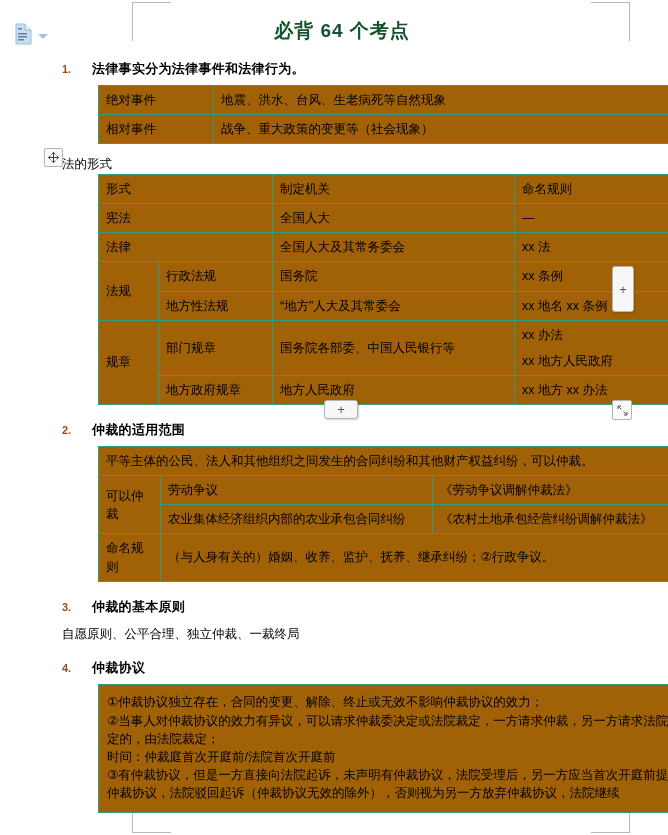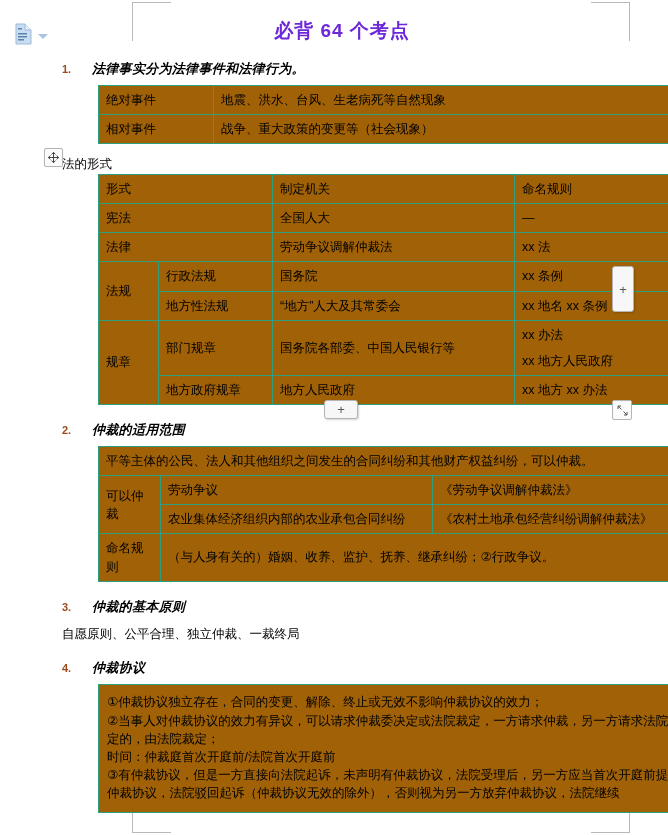--- a/index.html
+++ b/index.html
@@ -54,21 +54,21 @@
 
   
   #doc {
     position: absolute;
     left: 0; top: 0;
     width: 668px;
   }
 
   .doc-title {
     text-align: center;
-    color: #6d28d9;
+    color: #14532d;
     font-weight: bold;
     font-size: 19px;
     letter-spacing: 1px;
     margin: 18px 2px 0 0;
     padding-left: 18px;
   }
 
   .heading {
     margin: 16px 0 7px 62px;
     font-size: 13px;
@@ -77,21 +77,21 @@
     display: flex;
     align-items: baseline;
   }
   .heading .num {
     color: #9c4a1a;
     font-size: 11px;
     font-weight: bold;
     width: 30px;
     flex: none;
   }
-  .heading .htext { letter-spacing: .3px; font-style: italic; }
+  .heading .htext { letter-spacing: .3px; }
 
   .plain-para {
     margin: 9px 0 9px 62px;
     font-size: 12.5px;
     line-height: 1.5;
   }
 
   
   table.doc-table {
     border-collapse: collapse;
@@ -224,21 +224,21 @@
             <td>制定机关</td>
             <td>命名规则</td>
           </tr>
           <tr>
             <td colspan="2">宪法</td>
             <td>全国人大</td>
             <td>—</td>
           </tr>
           <tr>
             <td colspan="2">法律</td>
-            <td>劳动争议调解仲裁法</td>
+            <td>全国人大及其常务委会</td>
             <td>xx 法</td>
           </tr>
           <tr>
             <td rowspan="2">法规</td>
             <td>行政法规</td>
             <td>国务院</td>
             <td>xx 条例</td>
           </tr>
           <tr>
             <td>地方性法规</td>

